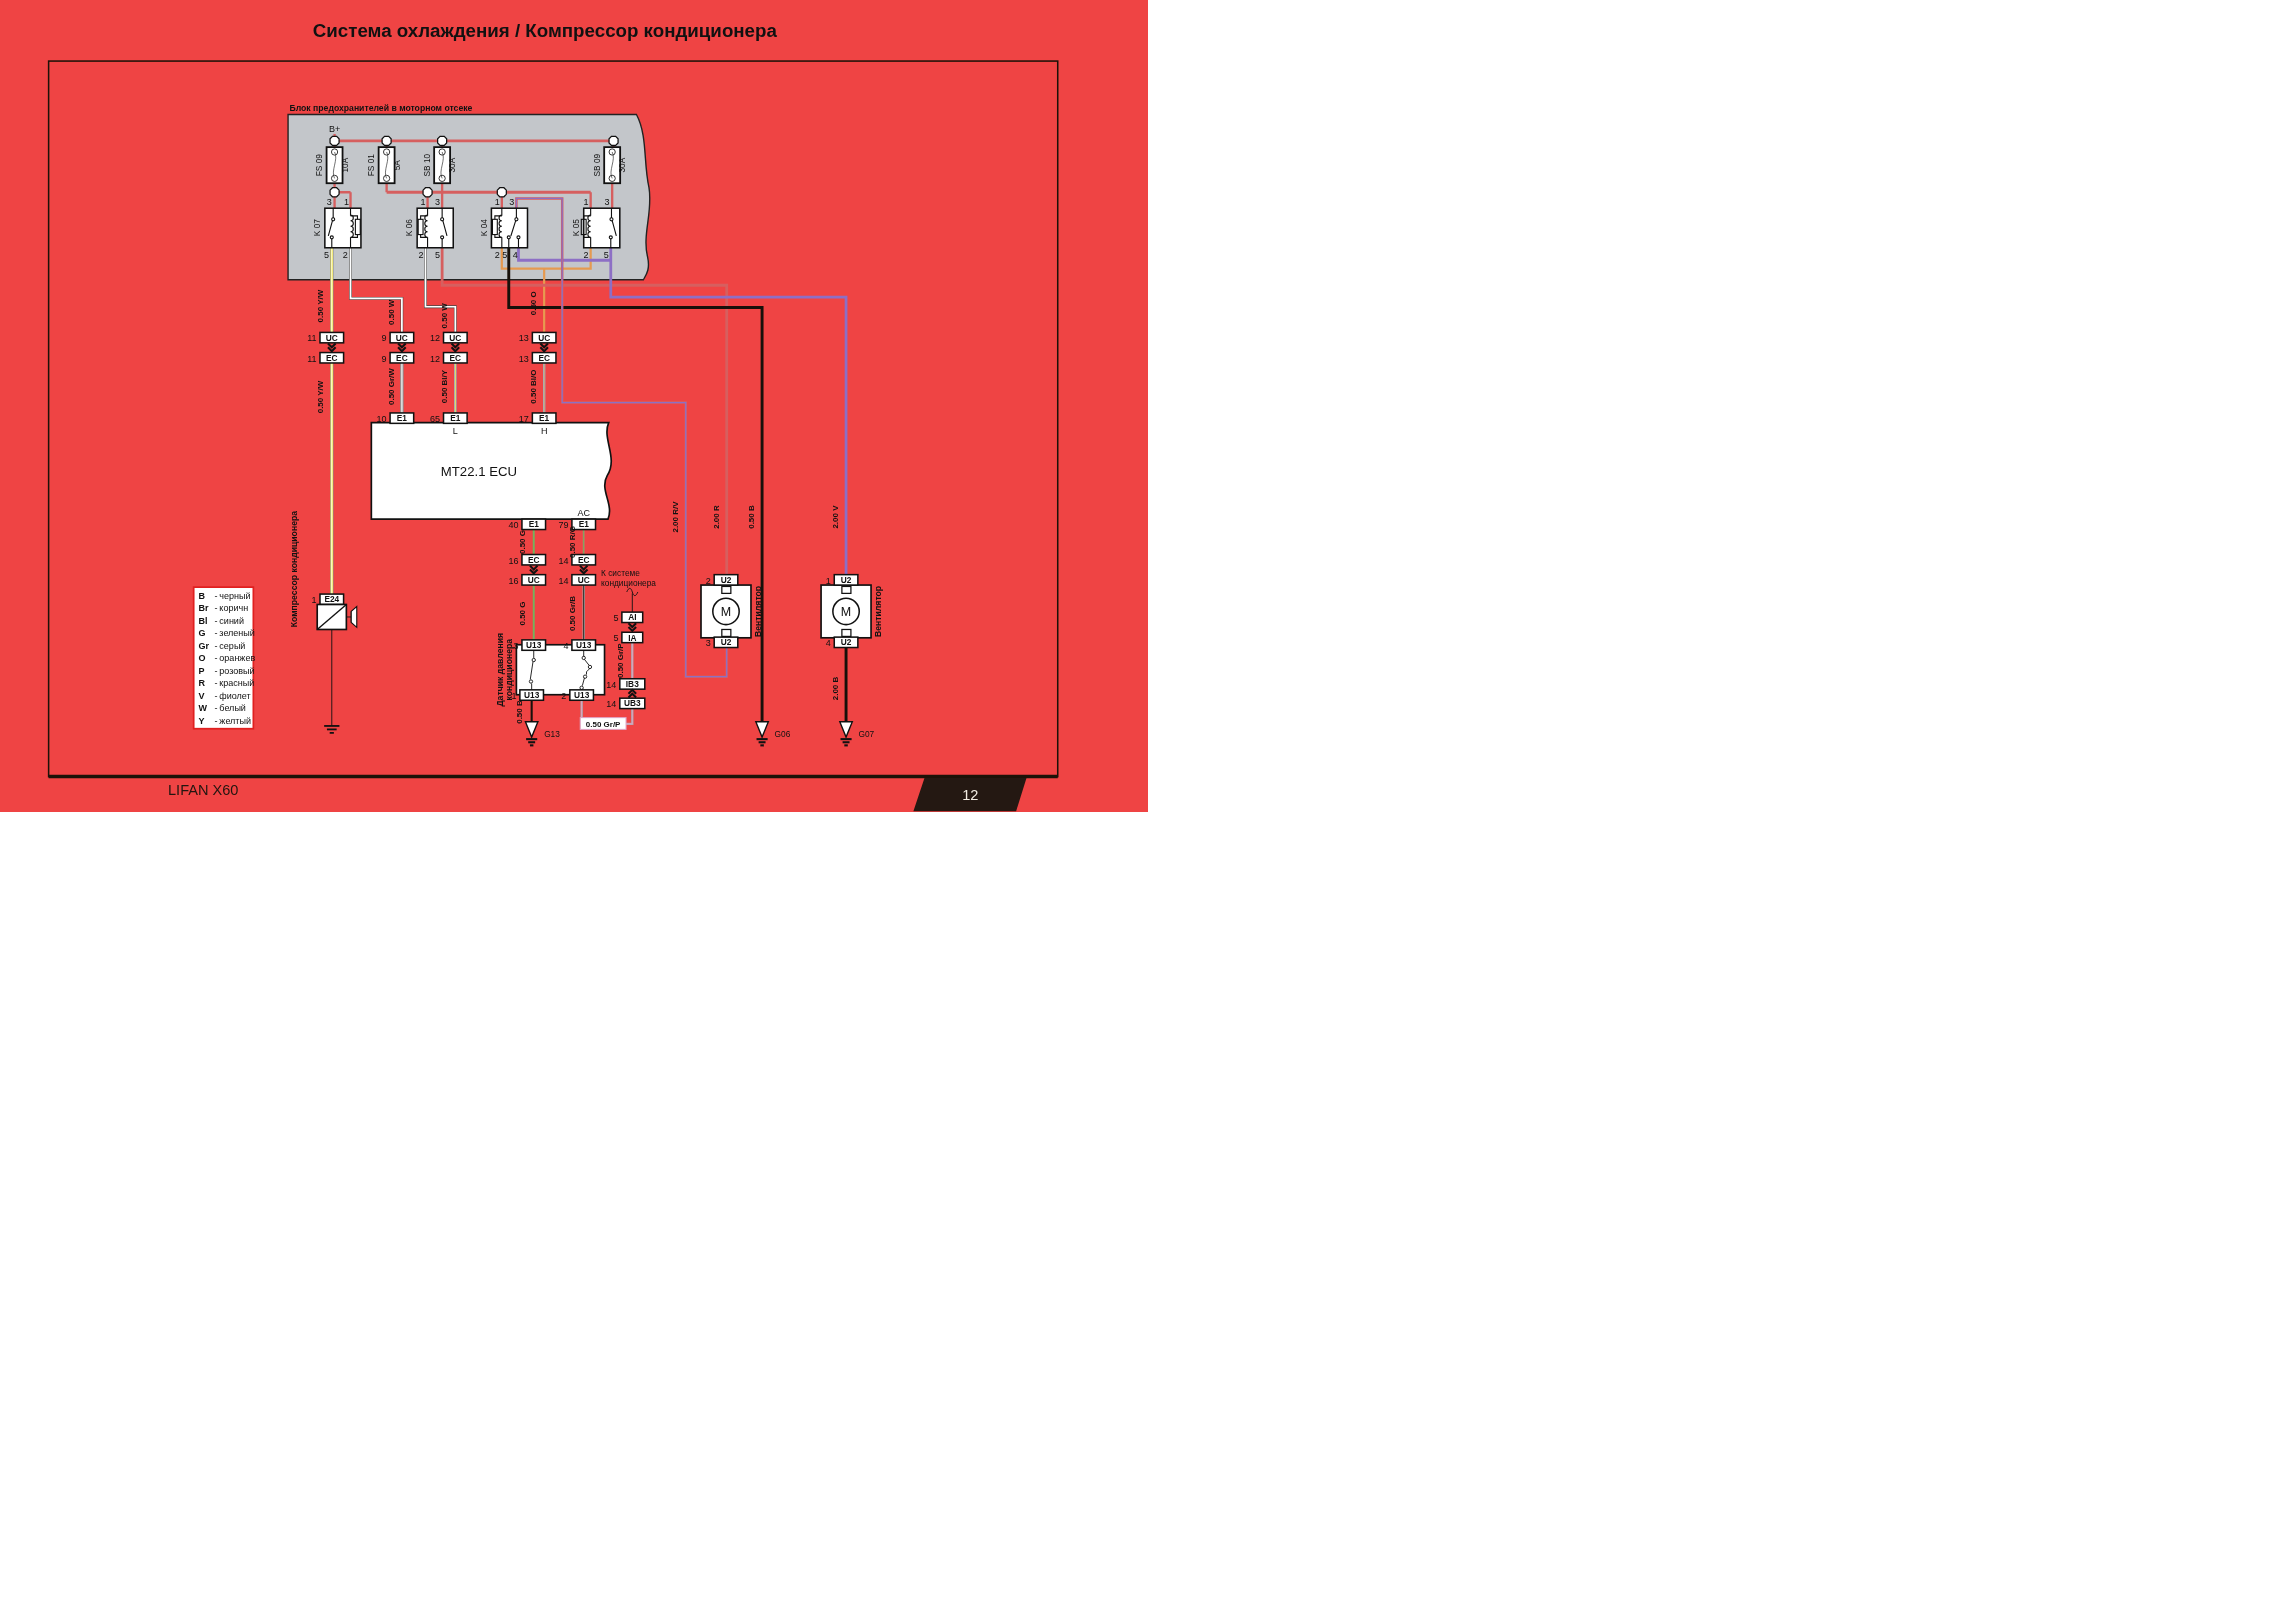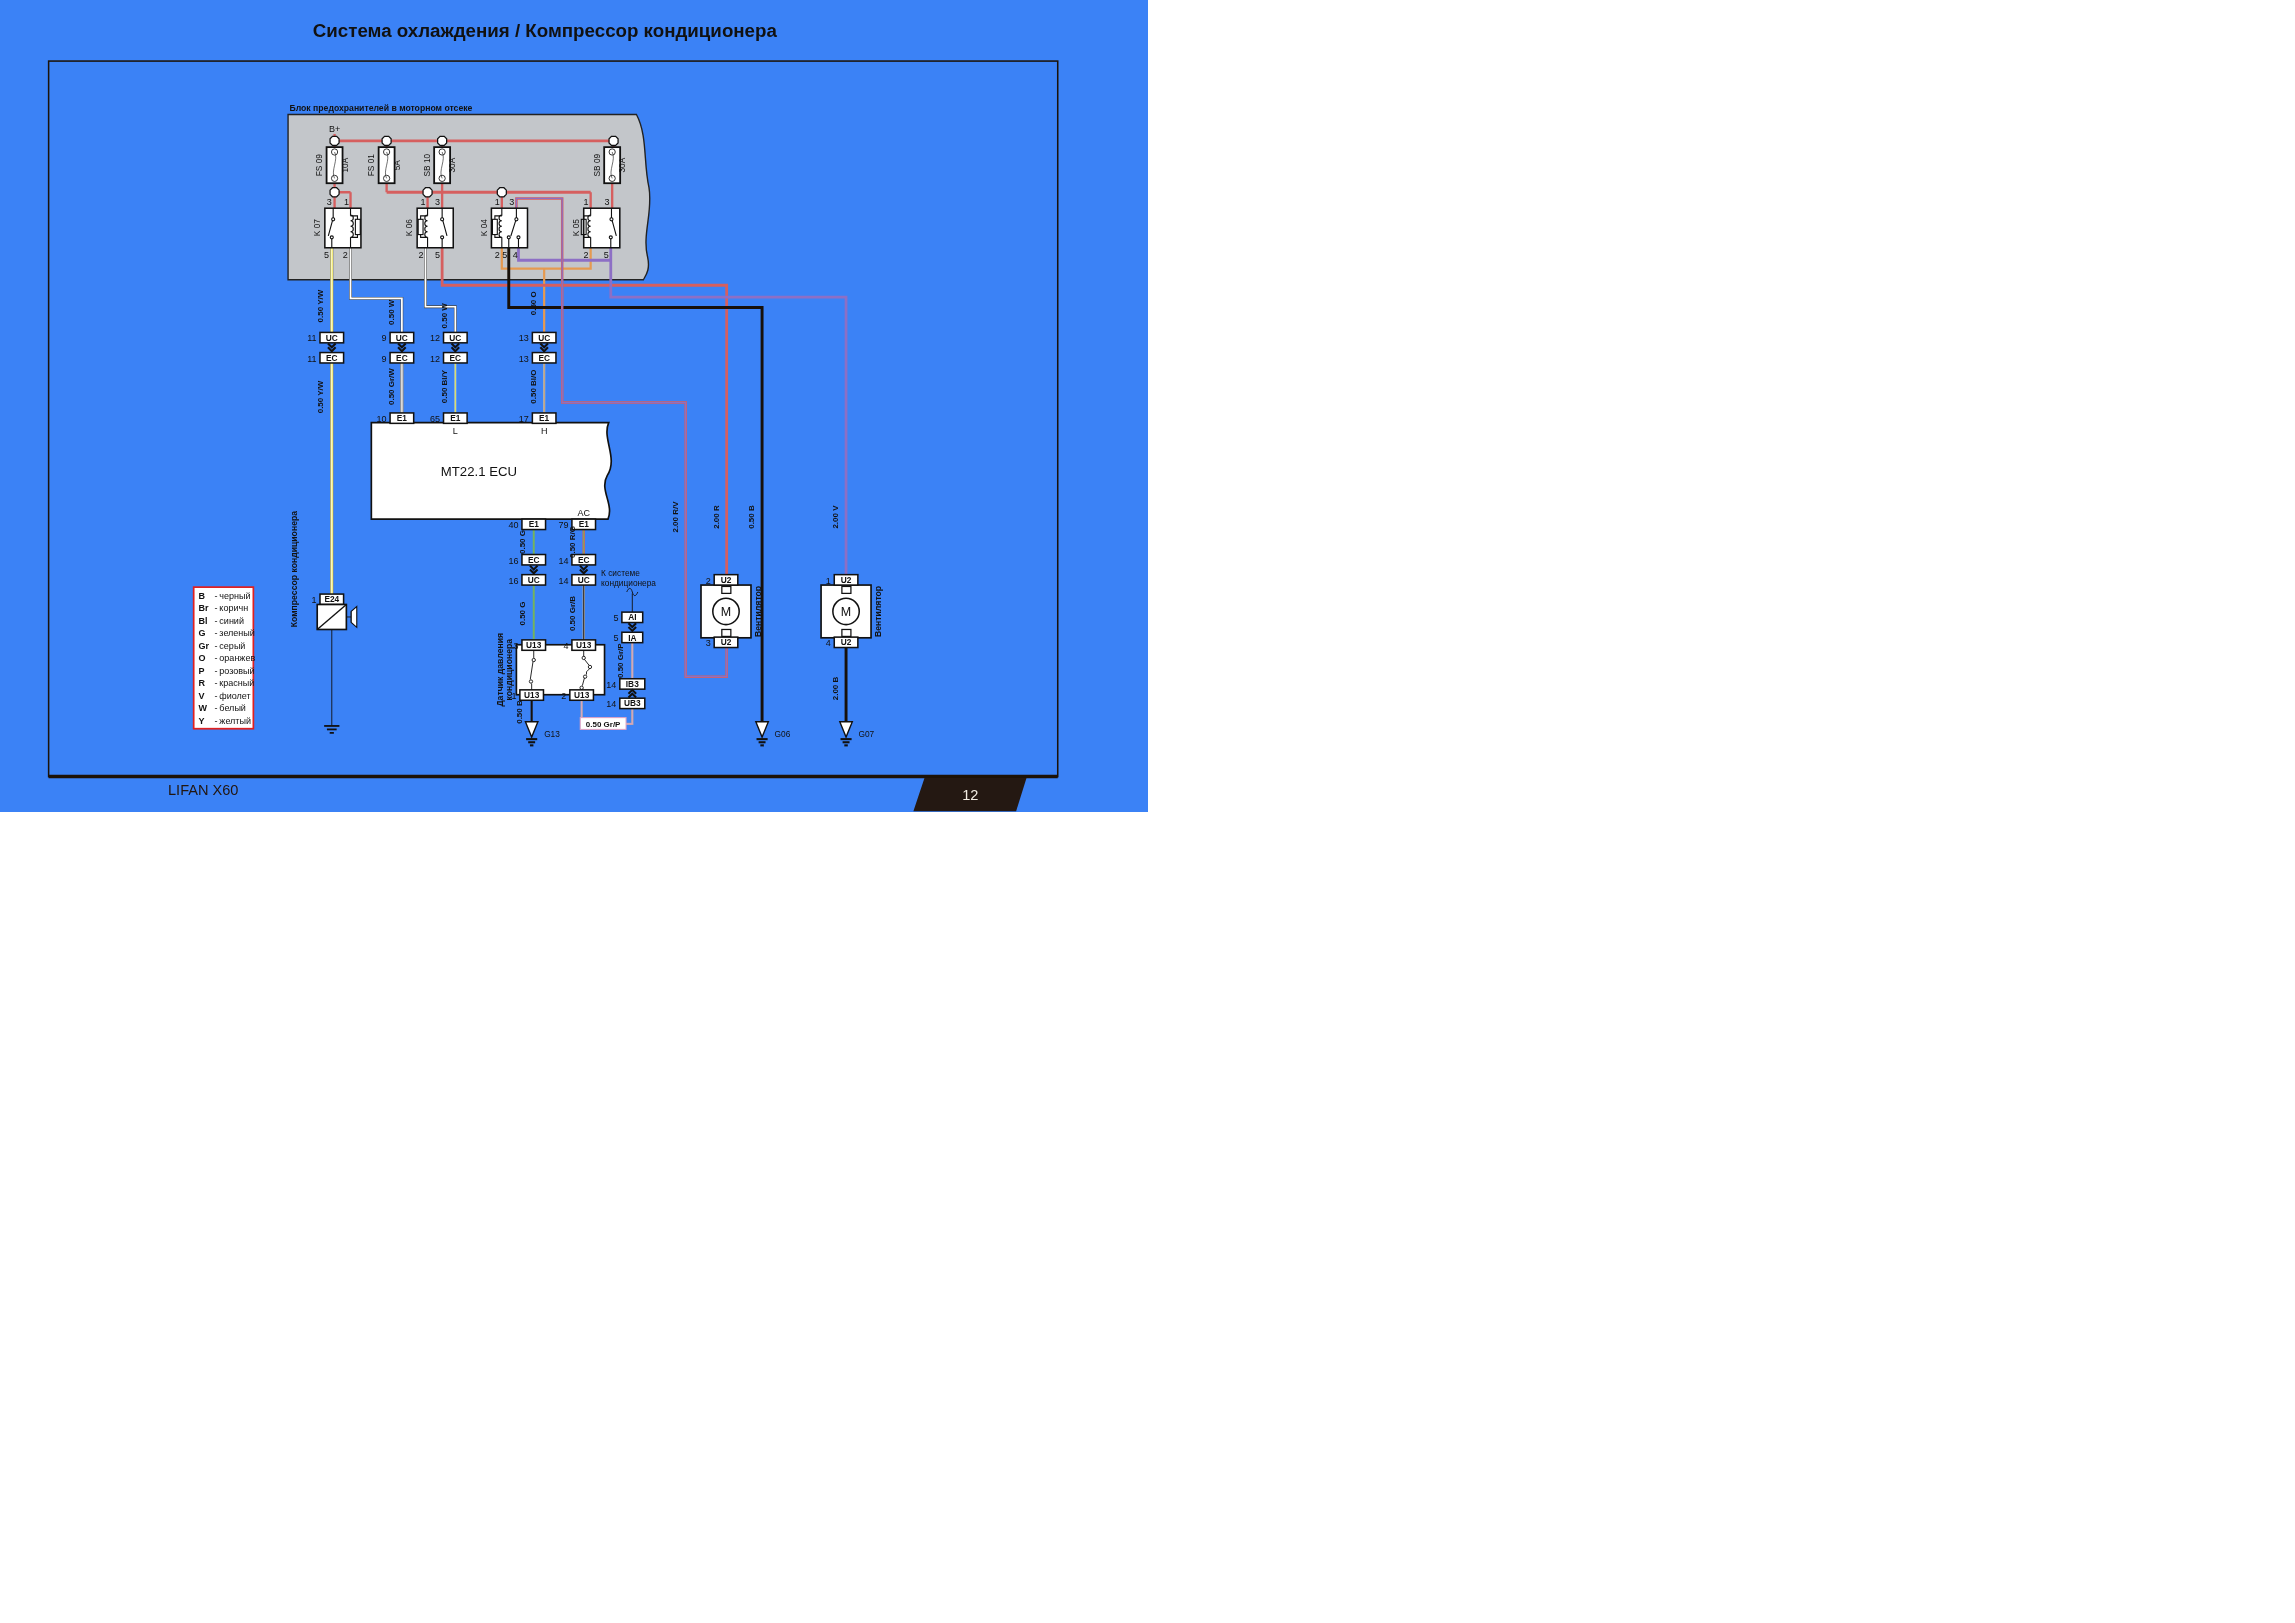--- a/index.html
+++ b/index.html
@@ -1,16 +1,16 @@
 <!DOCTYPE html>
 <html style="font-size:11px"><head>
 <meta charset="utf-8">
 <style>
   html,body{margin:0;padding:0;background:#ffffff;}
-  #page{position:relative;width:1148px;height:812px;background:#3b82f6;font-family:"Liberation Sans",sans-serif;}
+  #page{position:relative;width:1148px;height:812px;background:#ef4444;font-family:"Liberation Sans",sans-serif;}
   svg{position:absolute;left:0;top:0;}
   text{fill:#111;font-family:"Liberation Sans",sans-serif;}
   .box{fill:#ffffff;stroke:#111;stroke-width:2.2;}
   .fuseBox{fill:#ffffff;stroke:#111;stroke-width:2.6;}
   .node{fill:#ffffff;stroke:#111;stroke-width:1.8;}
   .blk{fill:#c3c6ca;stroke:#222;stroke-width:2;}
   .ln{fill:none;stroke:#111;stroke-width:1.6;}
   .thin{fill:none;stroke:#111;stroke-width:1.3;}
   .wR{fill:none;stroke:#d65f5f;stroke-width:4;}
   .wRs{fill:none;stroke:#d65f5f;stroke-width:3.4;}

